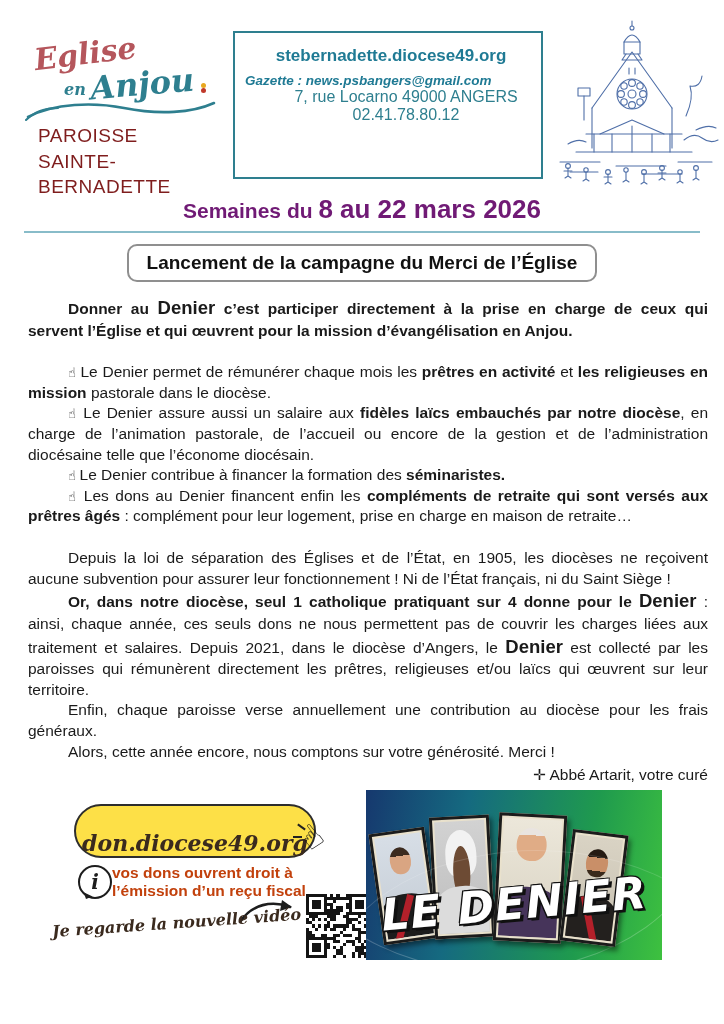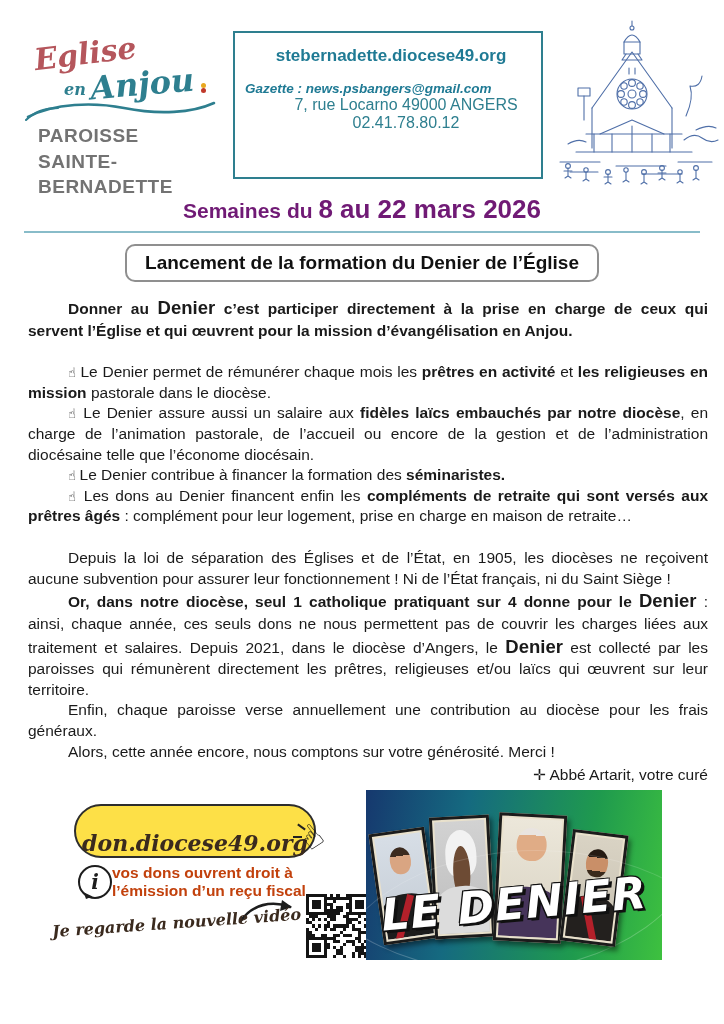--- a/index.html
+++ b/index.html
@@ -12,28 +12,28 @@
   .logo { position:absolute; left:30px; top:36px; width:200px; }
   .script { font-family:"DejaVu Serif","Liberation Serif",serif; font-style:italic; font-weight:bold; }
   .logo-eglise { display:inline-block; color:#b5565c; font-size:30px; transform:rotate(-7deg); margin-left:4px; }
   .logo-l2 { margin-top:-6px; margin-left:34px; white-space:nowrap; }
   .logo-en { color:#2e7f8f; font-size:16px; }
   .logo-anjou { display:inline-block; color:#2e7f8f; font-size:32px; transform:rotate(-5deg); }
   .dot { display:inline-block; width:5px; height:5px; border-radius:50%; margin-left:6px; vertical-align:middle; }
   .dot-y { background:#e8a81f; margin-bottom:10px; }
   .dot-r { background:#c0392b; margin-left:-5px; }
   .swoosh { display:block; margin:-4px 0 2px -6px; }
-  .logo-org { color:#737373; font-size:19px; font-weight:bold; letter-spacing:0.5px; line-height:1.35; margin-left:8px; }
+  .logo-org { color:#7f1d1d; font-size:19px; font-weight:normal; letter-spacing:0.5px; line-height:1.35; margin-left:8px; }
 
   .contact {
     position:absolute; left:233px; top:31px; width:310px; height:148px;
     border:2px solid #2e7f8f; box-sizing:border-box; padding:13px 4px 0 10px;
   }
   .contact-website { text-align:center; color:#1f7a94; font-weight:bold; font-size:17px; }
-  .contact-gazette { color:#1f7a94; font-weight:bold; font-style:italic; font-size:13.5px; margin-top:15px; }
+  .contact-gazette { color:#1f7a94; font-weight:bold; font-style:italic; font-size:13.5px; margin-top:7px; }
   .contact-address { text-align:center; color:#2e7f8f; font-size:16px; margin-left:30px; }
   .contact-phone   { text-align:center; color:#2e7f8f; font-size:16px; margin-left:30px; }
 
   .church { position:absolute; left:546px; top:20px; }
 
   
   .title { position:absolute; top:194px; left:0; width:100%; text-align:center; font-weight:bold; color:#701a75; }
   .title-prefix { font-size:21px; }
   .title-date { font-size:26px; }
   .rule { position:absolute; top:231px; left:24px; width:676px; border-top:2px solid #88bcc9; }
@@ -215,21 +215,21 @@
       </g>
     </g>
   </svg>
 
   <div class="title">
     <span class="title-prefix">Semaines du </span><span class="title-date">8 au 22 mars 2026</span>
   </div>
   <div class="rule"></div>
 
   <div class="banner-wrap">
-    <div class="banner">Lancement de la formation du Denier de l’Église</div>
+    <div class="banner">Lancement de la campagne du Merci de l’Église</div>
   </div>
 
   <div class="article">
     <p class="gap"><span class="b">Donner au </span><span class="lg">Denier</span><span class="b"> c’est participer directement à la prise en charge de ceux qui servent l’Église et qui œuvrent pour la mission d’évangélisation en Anjou.</span></p>
     <p><span class="hand">☝ </span><span>Le Denier permet de rémunérer chaque mois les </span><span class="b">prêtres en activité</span><span> et </span><span class="b">les religieuses en mission</span><span> pastorale dans le diocèse.</span></p>
     <p><span class="hand">☝ </span><span>Le Denier assure aussi un salaire aux </span><span class="b">fidèles laïcs embauchés par notre diocèse</span><span>, en charge de l’animation pastorale, de l’accueil ou encore de la gestion et de l’administration diocésaine telle que l’économe diocésain.</span></p>
     <p><span class="hand">☝ </span><span>Le Denier contribue à financer la formation des </span><span class="b">séminaristes.</span></p>
     <p class="gap"><span class="hand">☝ </span><span>Les dons au Denier financent enfin les </span><span class="b">compléments de retraite qui sont versés aux prêtres âgés</span><span> : complément pour leur logement, prise en charge en maison de retraite…</span></p>
     <p><span>Depuis la loi de séparation des Églises et de l’État, en 1905, les diocèses ne reçoivent aucune subvention pour assurer leur fonctionnement ! Ni de l’État français, ni du Saint Siège !</span></p>
     <p><span class="b">Or, dans notre diocèse, seul 1 catholique pratiquant sur 4 donne pour le </span><span class="lg">Denier</span><span> : ainsi, chaque année, ces seuls dons ne nous permettent pas de couvrir les charges liées aux traitement et salaires. Depuis 2021, dans le diocèse d’Angers, le </span><span class="lg">Denier</span><span> est collecté par les paroisses qui rémunèrent directement les prêtres, religieuses et/ou laïcs qui œuvrent sur leur territoire.</span></p>

